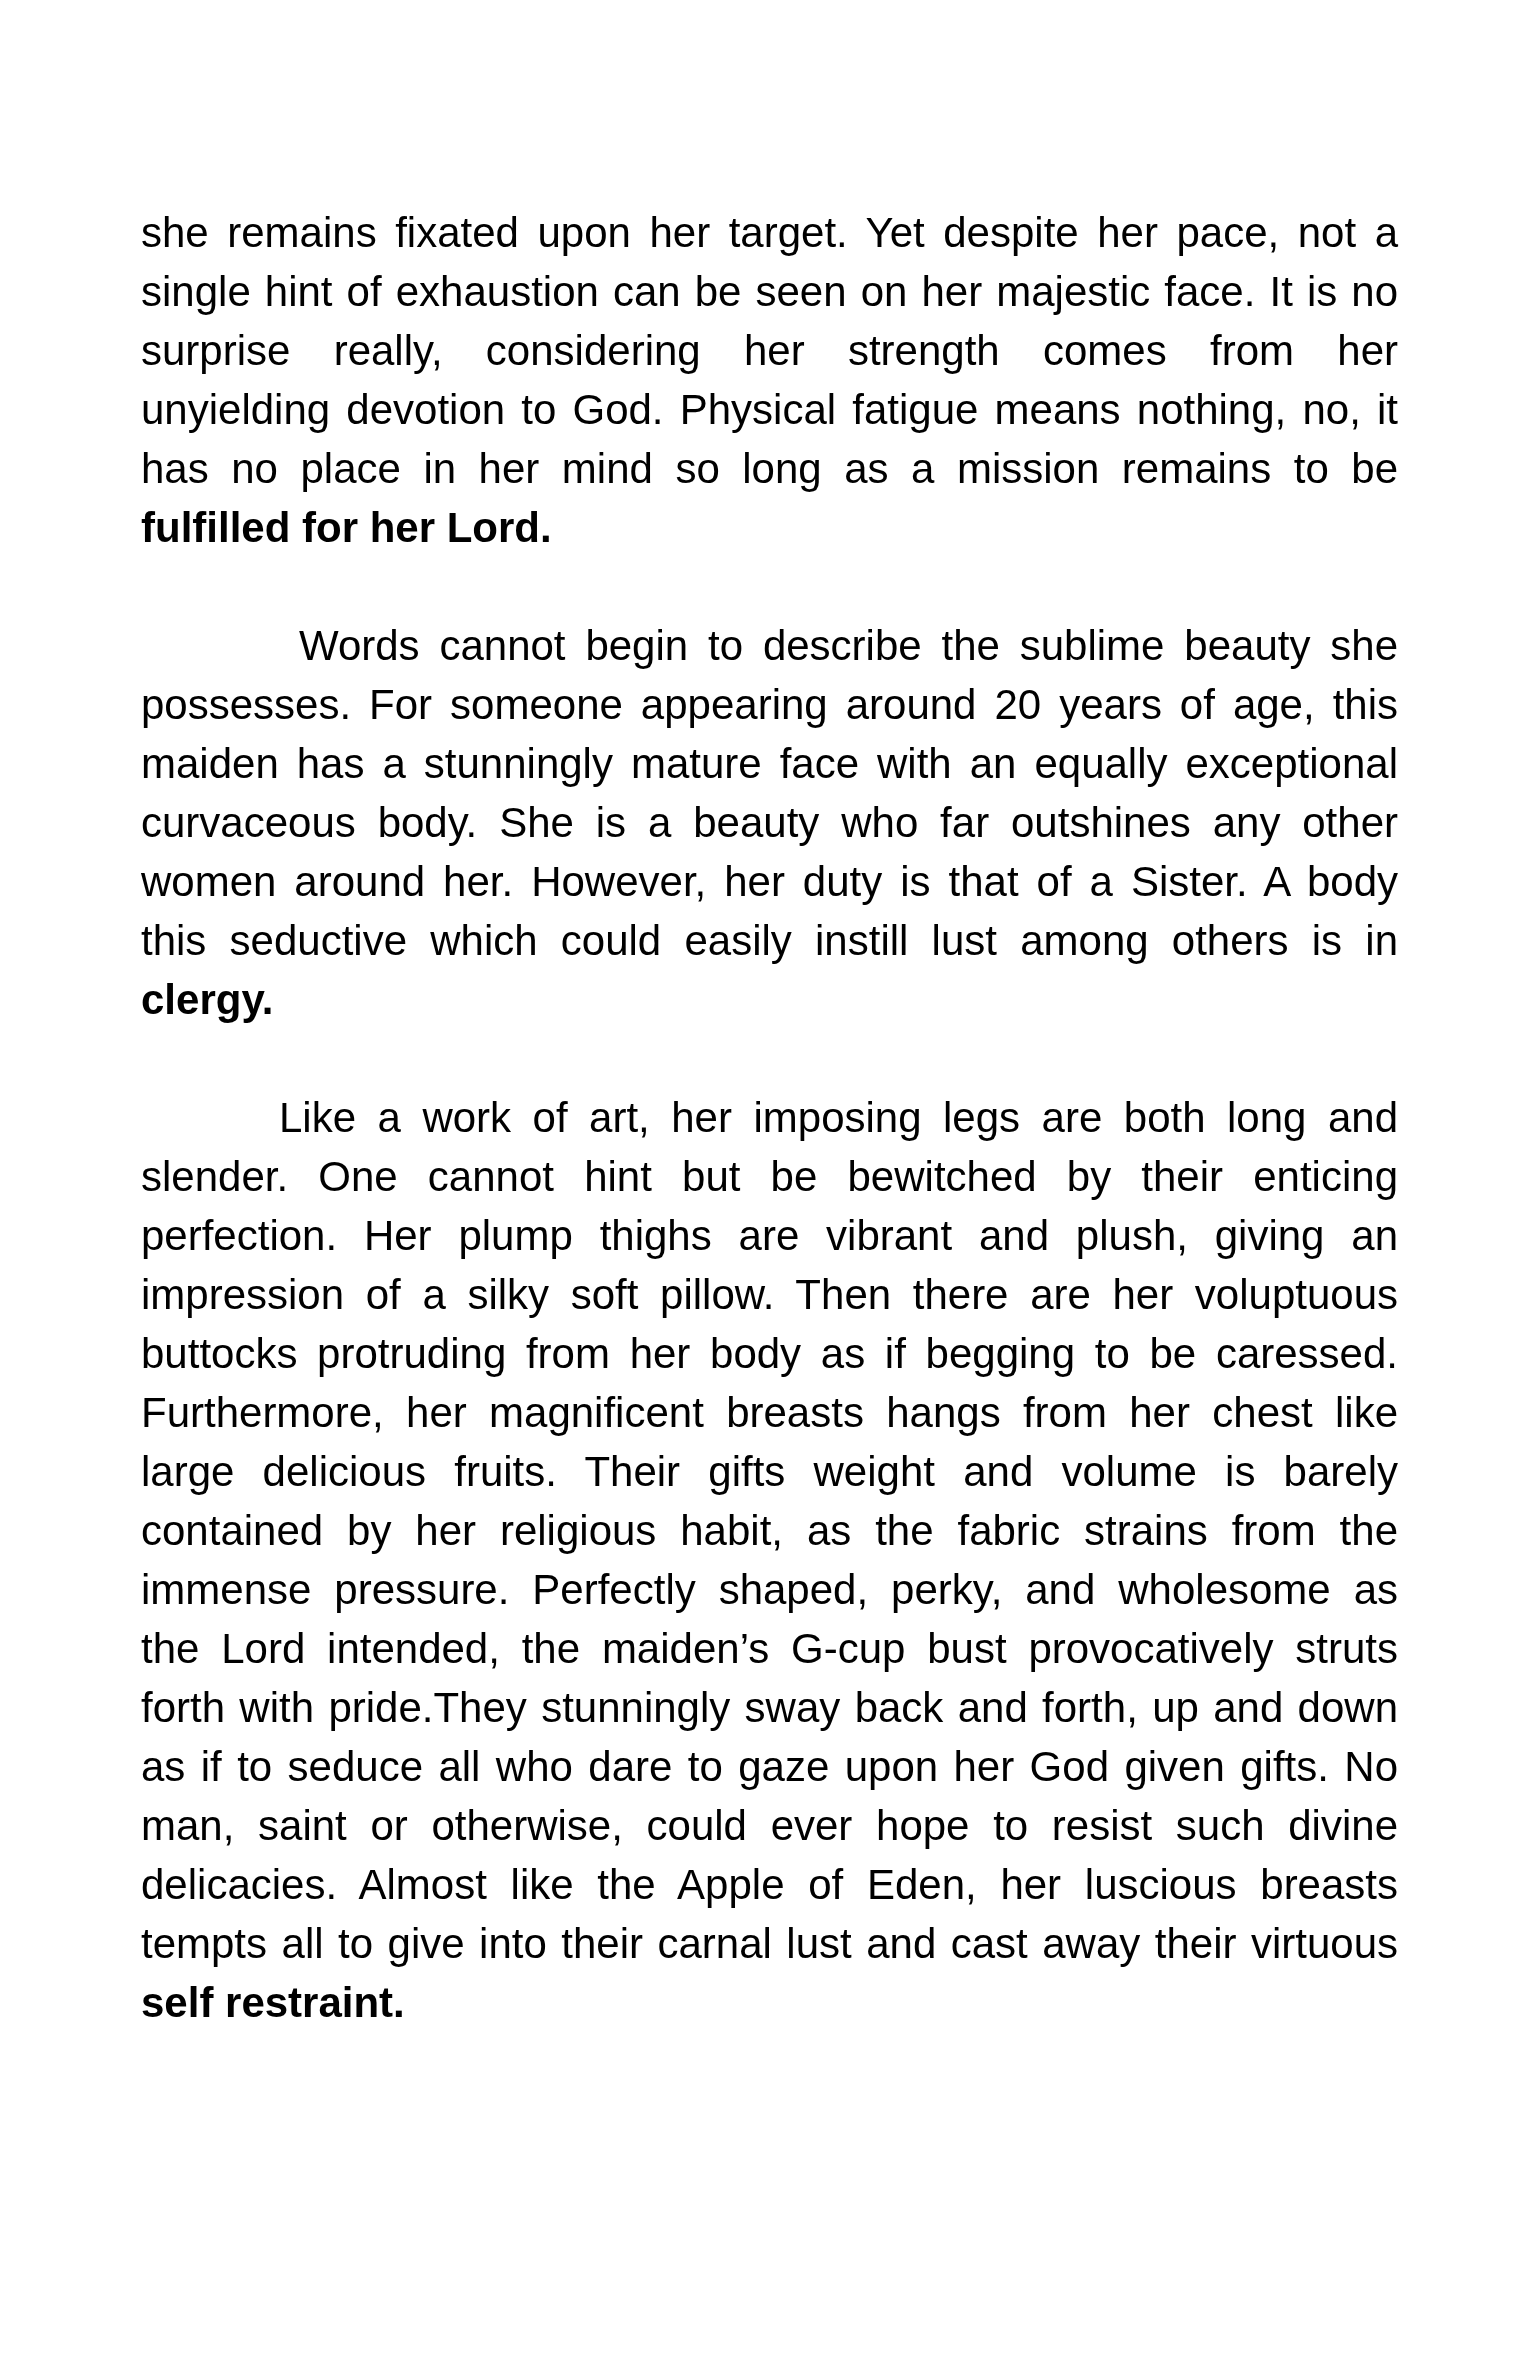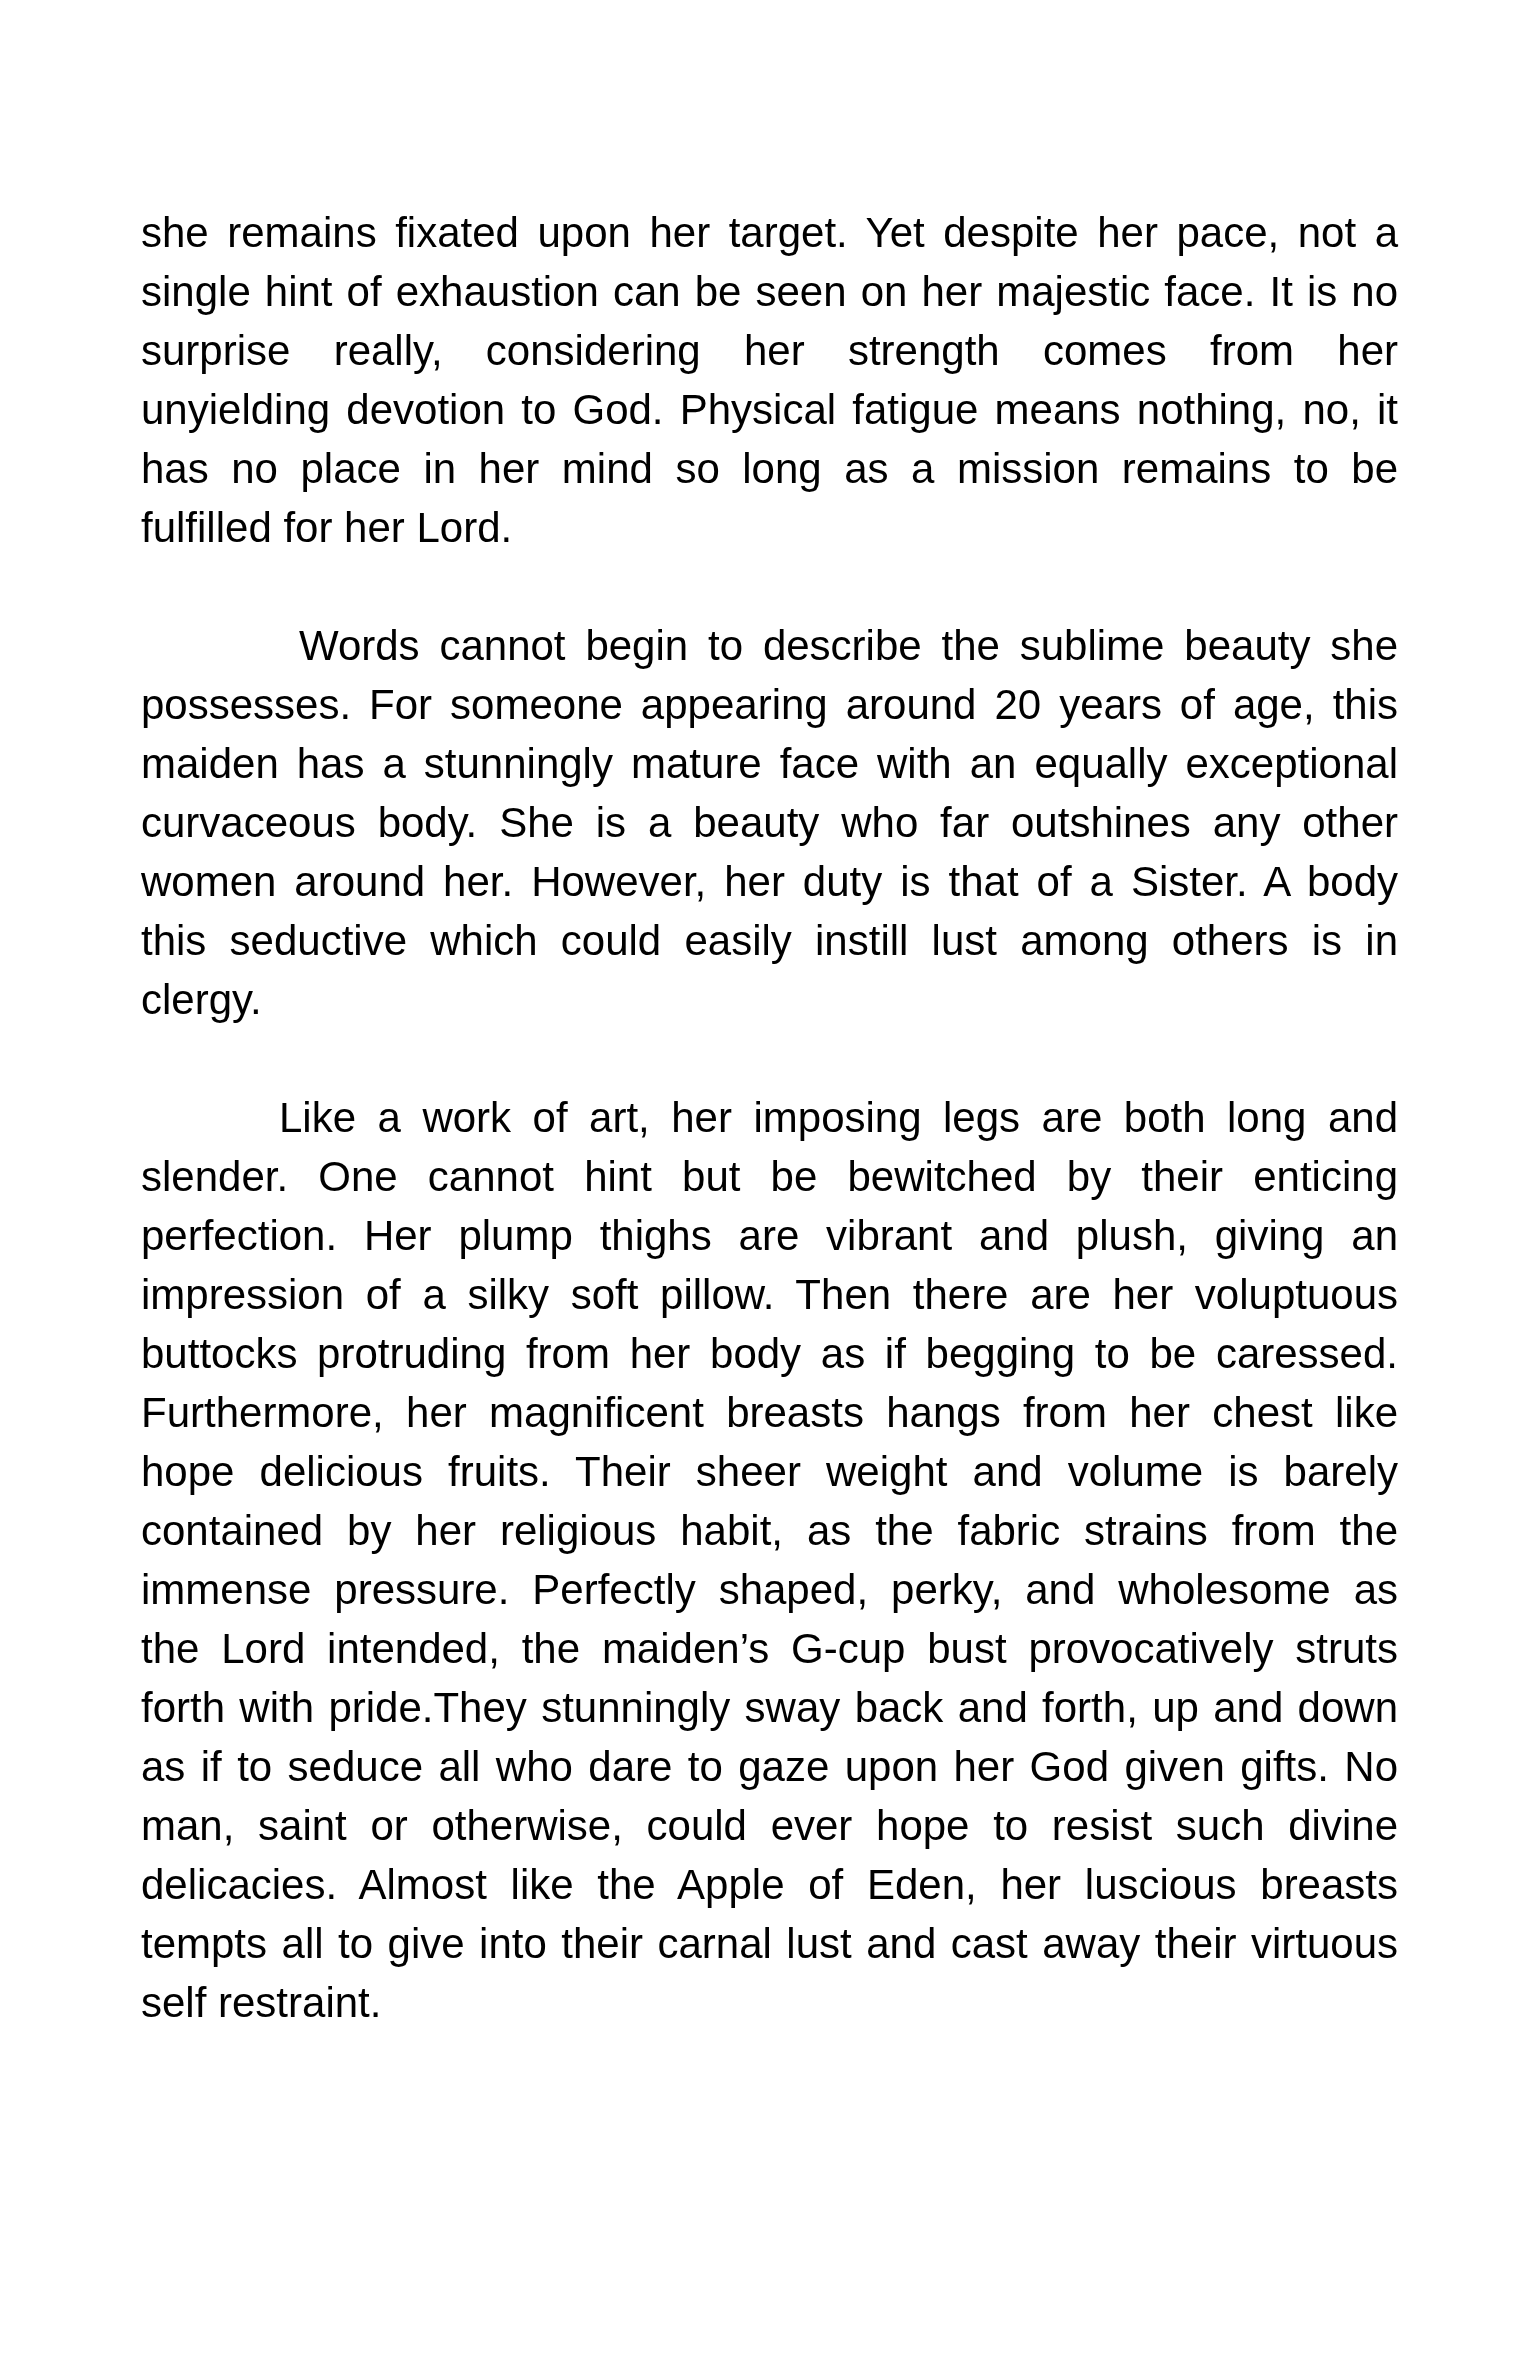--- a/index.html
+++ b/index.html
@@ -32,20 +32,21 @@
     margin-bottom: 8px;
   }
   .line {
     text-align: justify;
     text-align-last: justify;
     white-space: normal;
   }
   .line.last {
     text-align: justify;
     text-align-last: left;
+    font-weight: bold;
   }
 </style>
 </head>
 <body>
 
 <div class="page">
   <div class="doc-text">
       <div class="paragraph">
         <div class="line">she remains fixated upon her target. Yet despite her pace, not a</div>
         <div class="line">single hint of exhaustion can be seen on her majestic face. It is no</div>
@@ -63,21 +64,21 @@
         <div class="line">this seductive which could easily instill lust among others is in</div>
         <div class="line last">clergy.</div>
       </div>
       <div class="paragraph">
         <div class="line" style="text-indent: 138px;">Like a work of art, her imposing legs are both long and</div>
         <div class="line">slender. One cannot hint but be bewitched by their enticing</div>
         <div class="line">perfection. Her plump thighs are vibrant and plush, giving an</div>
         <div class="line">impression of a silky soft pillow. Then there are her voluptuous</div>
         <div class="line">buttocks protruding from her body as if begging to be caressed.</div>
         <div class="line">Furthermore, her magnificent breasts hangs from her chest like</div>
-        <div class="line">hope delicious fruits. Their sheer weight and volume is barely</div>
+        <div class="line">large delicious fruits. Their gifts weight and volume is barely</div>
         <div class="line">contained by her religious habit, as the fabric strains from the</div>
         <div class="line">immense pressure. Perfectly shaped, perky, and wholesome as</div>
         <div class="line">the Lord intended, the maiden’s G-cup bust provocatively struts</div>
         <div class="line">forth with pride.They stunningly sway back and forth, up and down</div>
         <div class="line">as if to seduce all who dare to gaze upon her God given gifts. No</div>
         <div class="line">man, saint or otherwise, could ever hope to resist such divine</div>
         <div class="line">delicacies. Almost like the Apple of Eden, her luscious breasts</div>
         <div class="line">tempts all to give into their carnal lust and cast away their virtuous</div>
         <div class="line last">self restraint.</div>
       </div>

